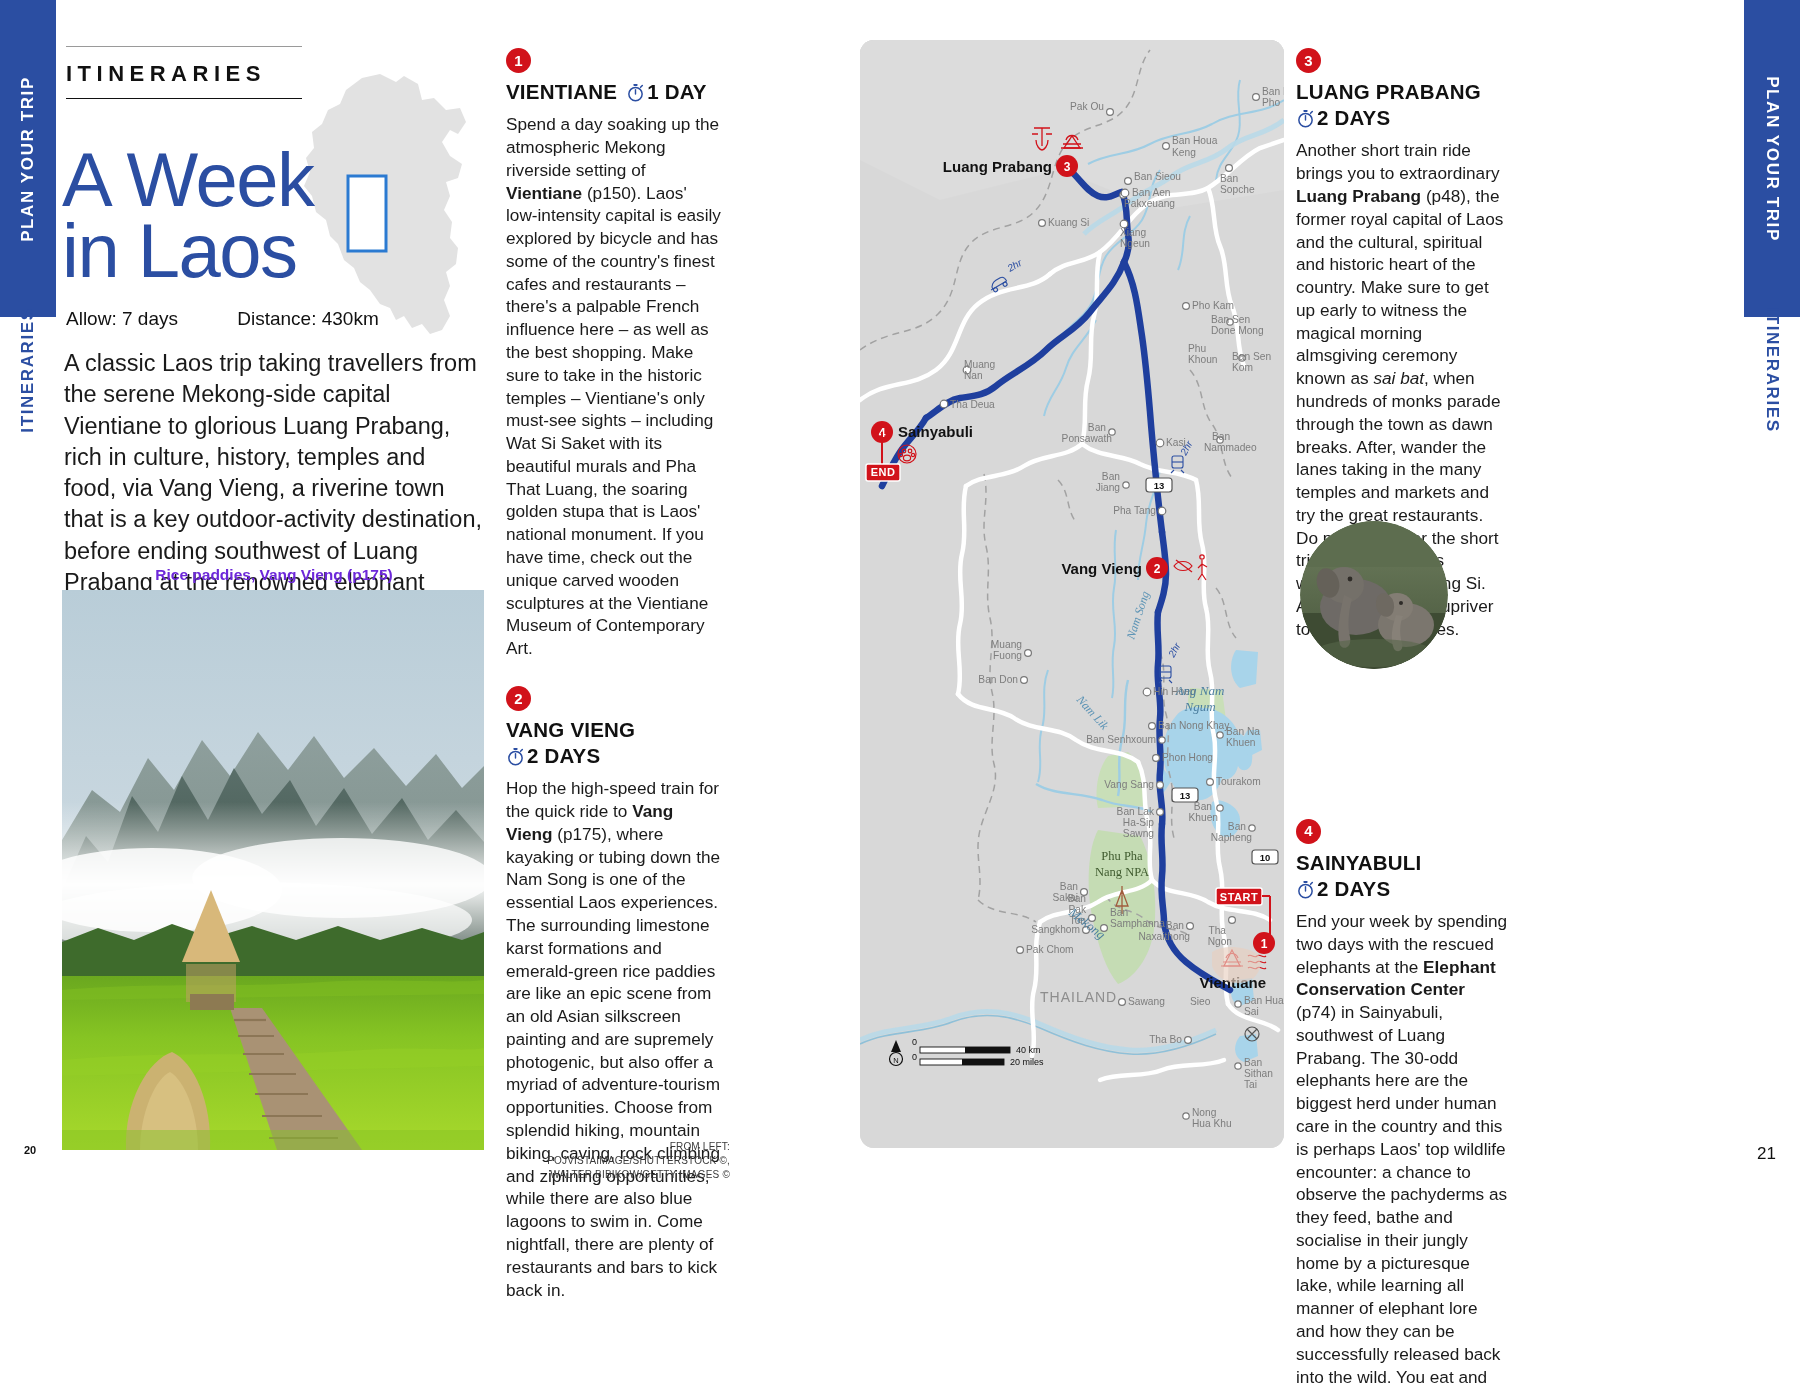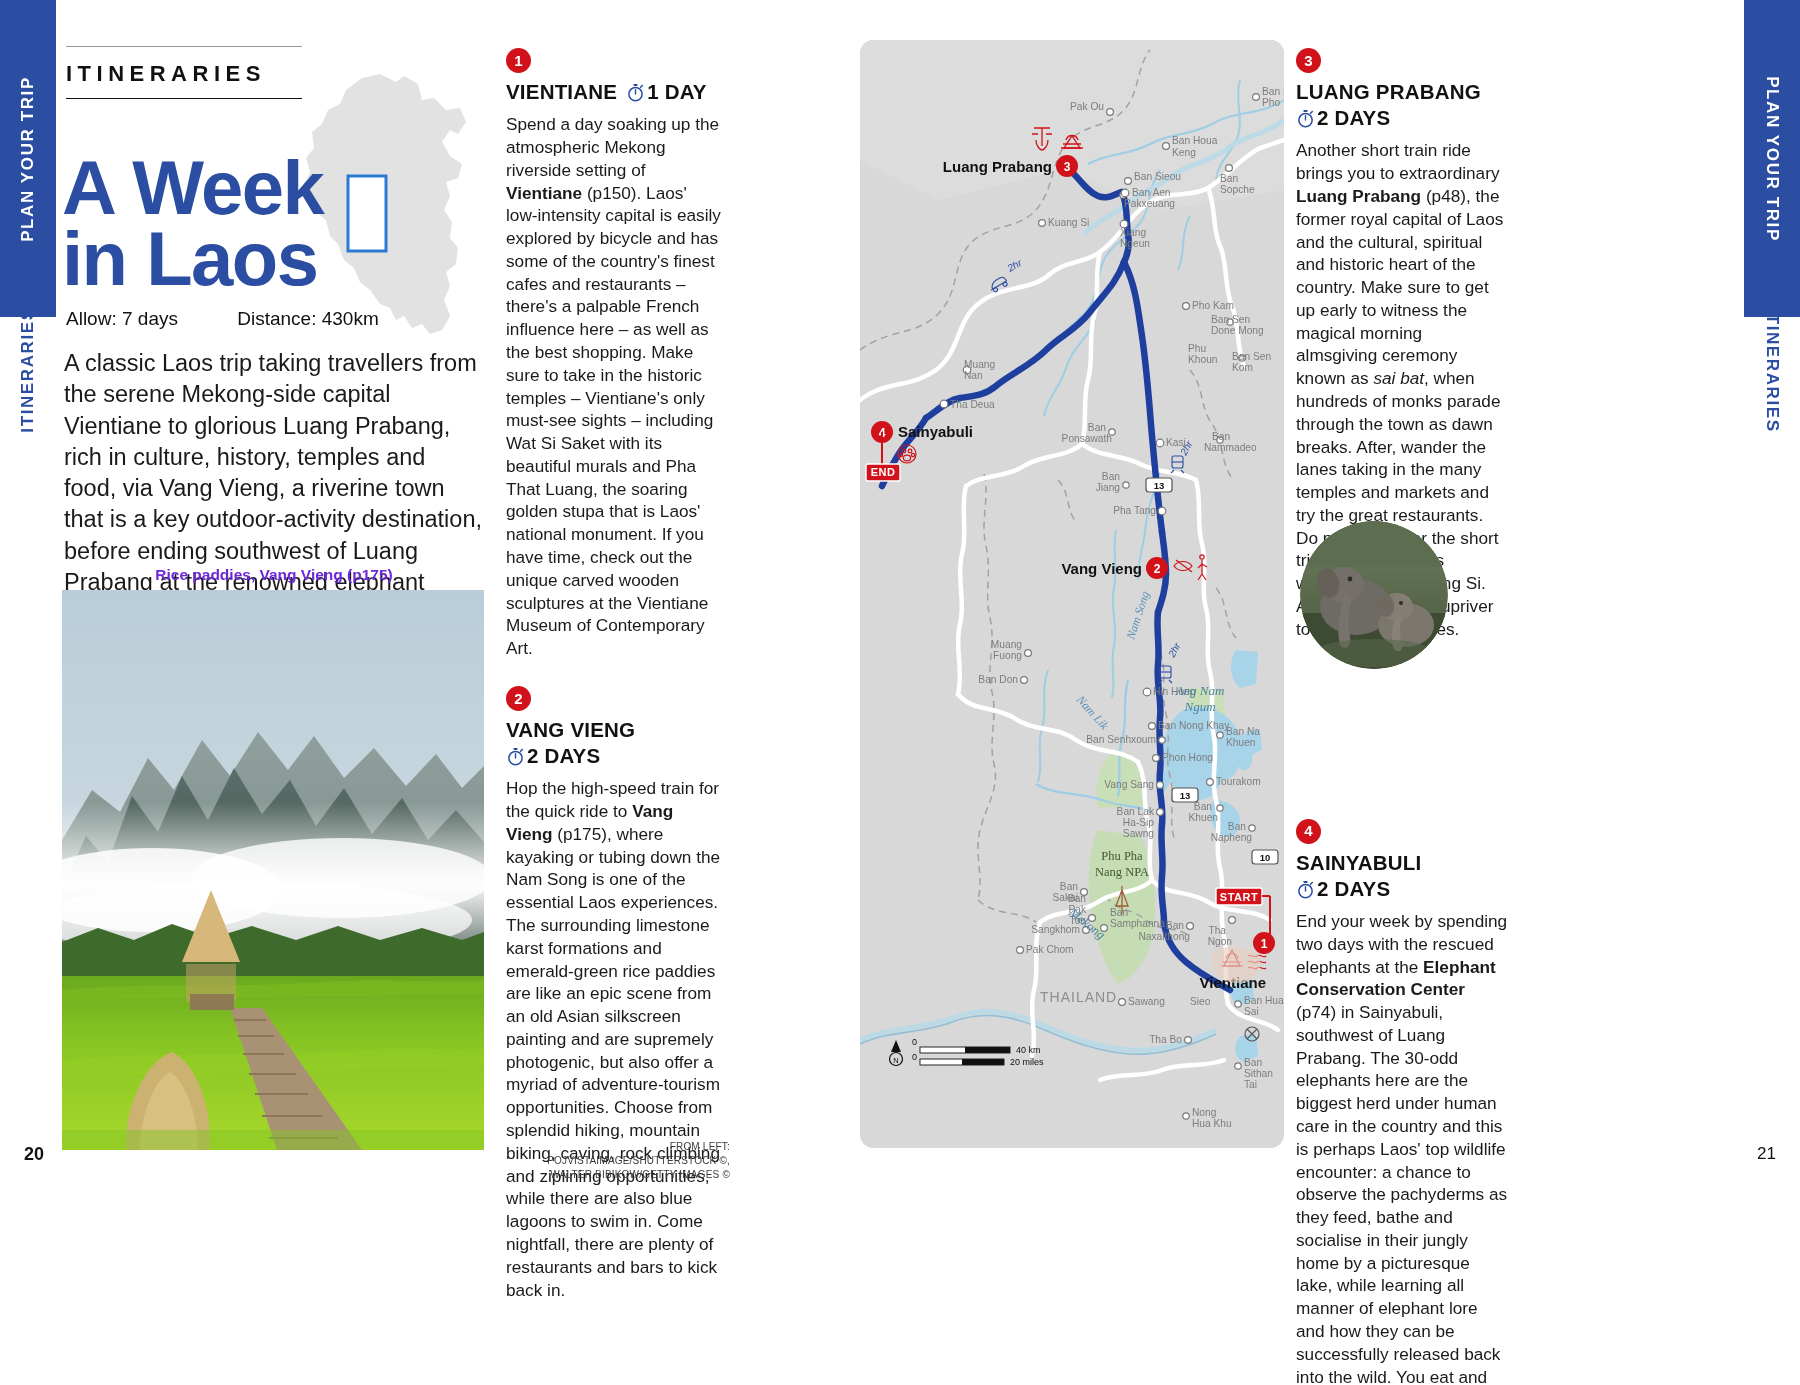--- a/index.html
+++ b/index.html
@@ -55,22 +55,22 @@
   }
 
   
   .kicker {
     position: absolute; left: 66px; top: 46px; width: 236px;
     border-top: 1.5px solid #9a9a9a; border-bottom: 1.5px solid #111;
     padding: 14px 0 11px 0;
     font-size: 22px; font-weight: bold; letter-spacing: 5.5px; color: #111;
   }
   .big-title {
-    position: absolute; left: 62px; top: 152px; width: 420px;
-    font-size: 76px; line-height: 0.94; font-weight: bold;
+    position: absolute; left: 62px; top: 144px; width: 420px;
+    font-size: 76px; line-height: 0.94; font-weight: normal;
     color: #2b4ea2; letter-spacing: -1.5px;
   }
   .laos-outline { position: absolute; left: 300px; top: 72px; width: 196px; height: 320px; }
 
   .meta-row {
     position: absolute; left: 66px; top: 308px; width: 420px;
     font-size: 19px; color: #111;
   }
   .meta-row .mi { display: inline-block; }
   .meta-row .mi + .mi { margin-left: 54px; text-align: right; }
@@ -115,21 +115,21 @@
   .gap { height: 26px; }
 
   .stopwatch { display: inline-block; vertical-align: -3px; margin-right: 2px; }
 
   .credit {
     position: absolute; left: 520px; top: 1140px; width: 210px;
     text-align: right; font-size: 10px; line-height: 1.38;
     color: #3a3a3a; letter-spacing: 0.2px;
   }
 
-  .pageno-l { position: absolute; left: 24px; top: 1144px; font-size: 18px; font-weight: bold; color: #111; }
+  .pageno-l { position: absolute; left: 24px; top: 1144px; font-size: 11px; font-weight: bold; color: #111; }
   .pageno-r { position: absolute; right: 24px; top: 1144px; font-size: 17px; font-weight: normal; color: #111; }
 
   
   .map-wrap {
     position: absolute; left: 860px; top: 40px;
     width: 424px; height: 1108px;
     border-radius: 14px; overflow: hidden;
     background: #d8d8d8;
   }
   .map-svg { display: block; width: 100%; height: 100%; }

